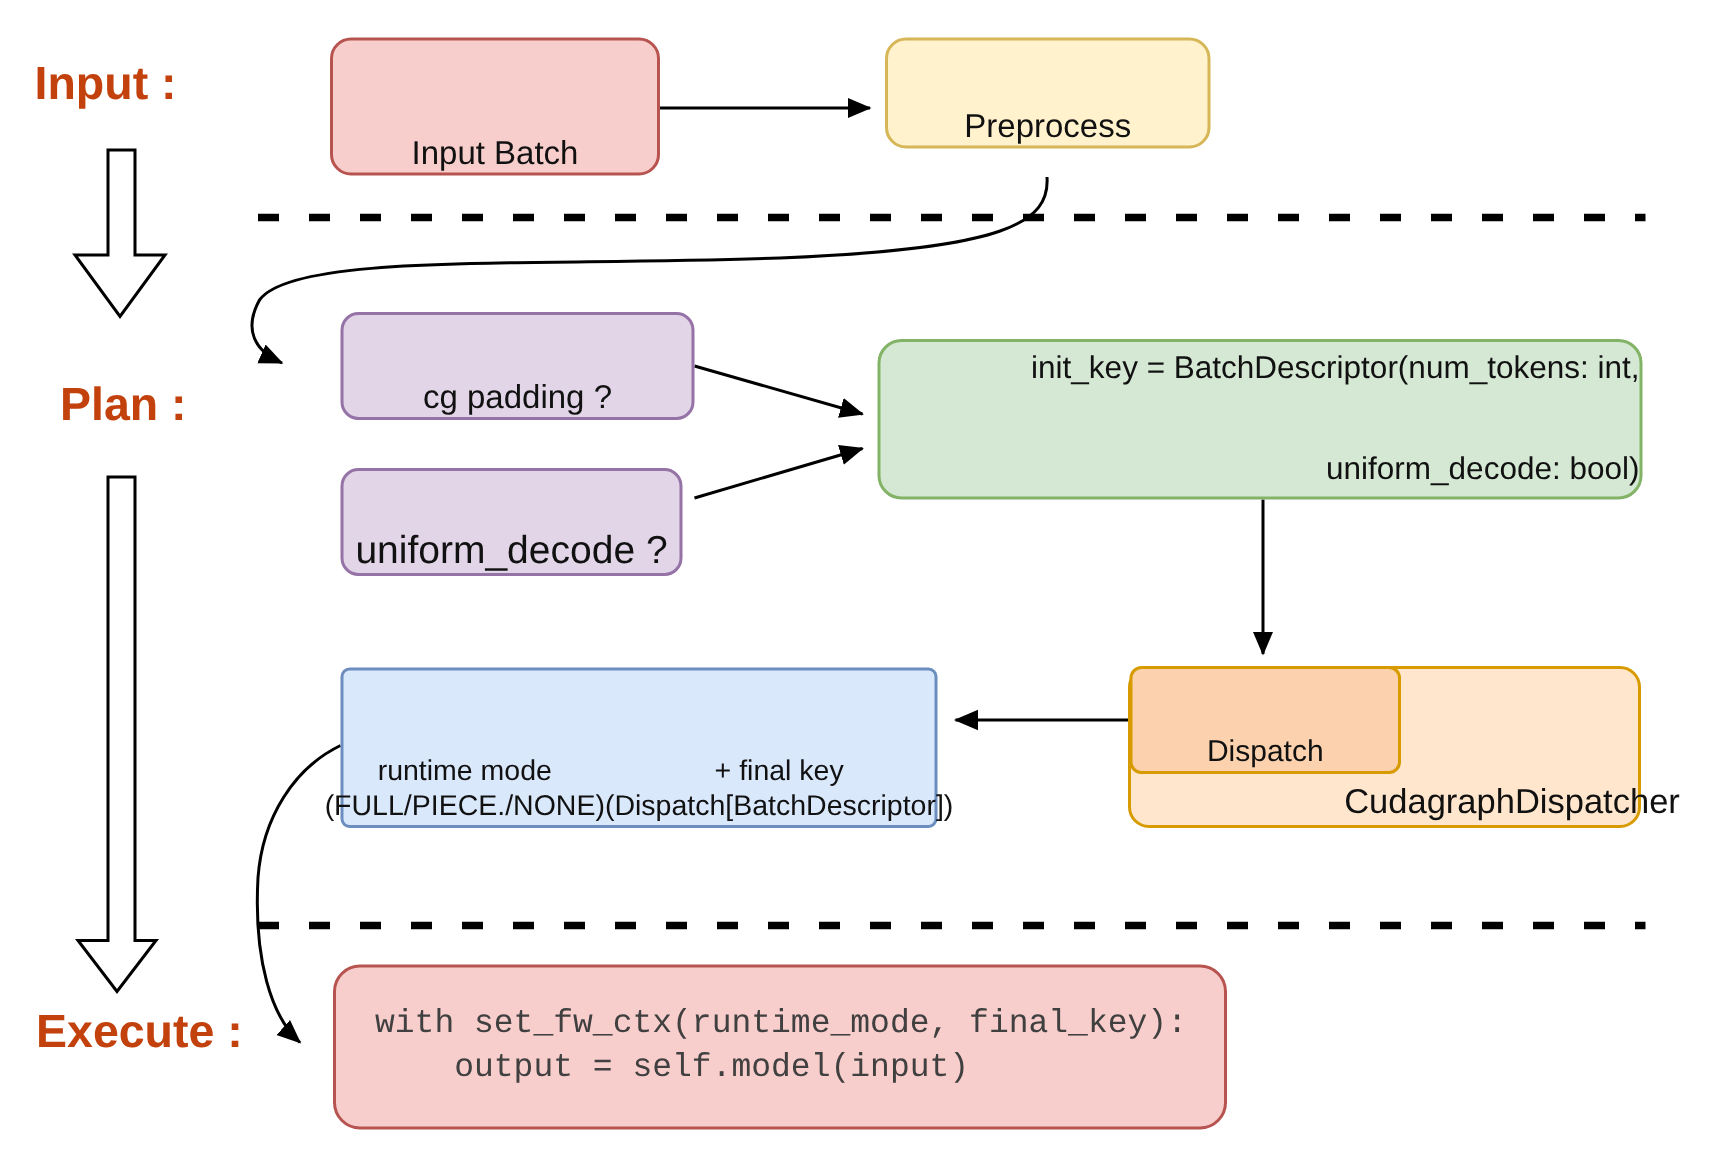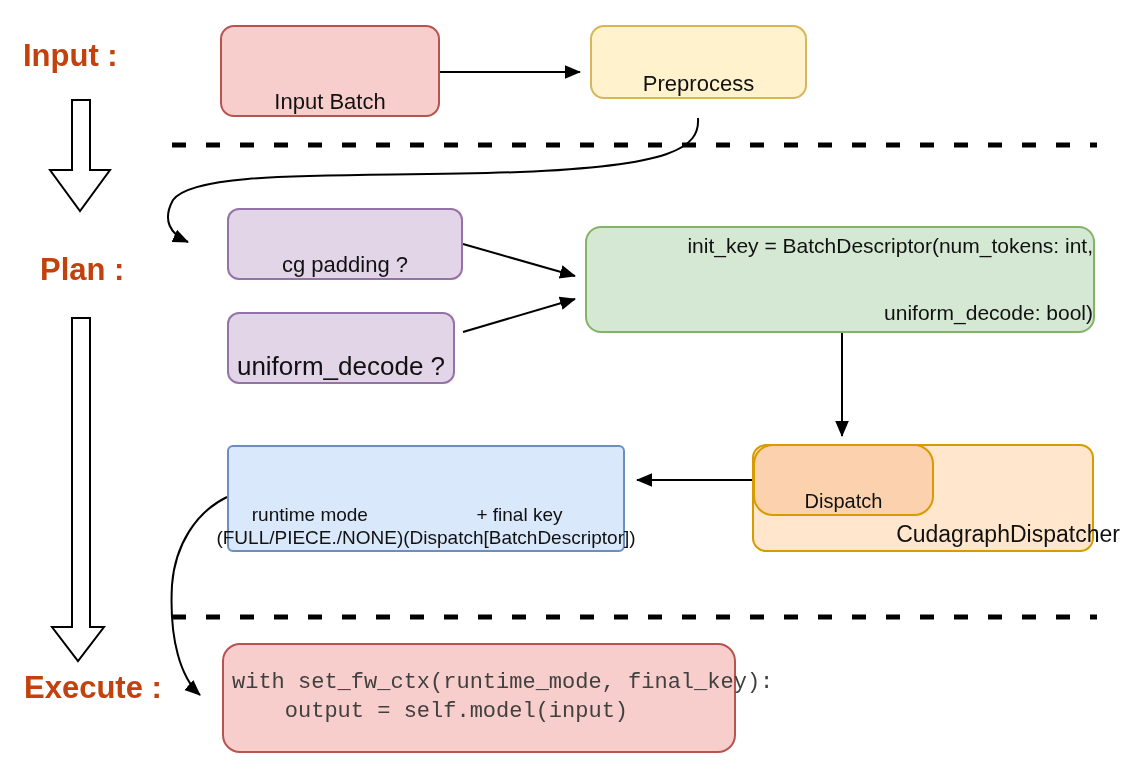--- a/index.html
+++ b/index.html
@@ -17,27 +17,27 @@
   }
   .side-label{position:absolute;font-weight:bold;font-size:31px;color:#c2410c;white-space:nowrap;}
   .box-input-batch{left:220px;top:25px;width:220px;height:92px;background:var(--red-fill);border:2px solid var(--red-stroke);border-radius:14px;font-size:22px;}
   .box-preprocess{left:590px;top:25px;width:217px;height:74px;background:var(--yellow-fill);border:2px solid var(--yellow-stroke);border-radius:14px;font-size:22px;}
   .box-cg-padding{left:227px;top:208px;width:236px;height:72px;background:var(--purple-fill);border:2px solid var(--purple-stroke);border-radius:12px;font-size:22px;}
   .box-uniform-decode{left:227px;top:312px;width:228px;height:72px;background:var(--purple-fill);border:2px solid var(--purple-stroke);border-radius:12px;font-size:26px;}
   .box-init-key{left:585px;top:226px;width:510px;height:107px;background:var(--green-fill);border:2px solid var(--green-stroke);border-radius:16px;font-size:21px;flex-direction:column;gap:40px;}
   .box-runtime{left:227px;top:445px;width:398px;height:107px;background:var(--blue-fill);border:2px solid var(--blue-stroke);border-radius:6px;font-size:19px;flex-direction:row;}
   .box-cudagraph{left:752px;top:444px;width:342px;height:108px;background:var(--orange-fill);border:2px solid var(--orange-stroke);border-radius:14px;justify-content:flex-end;}
   .cudagraph-text{width:168px;display:flex;flex-direction:row;align-items:center;justify-content:center;font-size:23px;line-height:1.3;}
-  .box-dispatch{left:753px;top:444px;width:181px;height:72px;background:var(--orange-deep-fill);border:2px solid var(--orange-stroke);border-radius:20px;font-size:20px;}
+  .box-dispatch{left:753px;top:444px;width:181px;height:72px;background:var(--orange-deep-fill);border:2px solid var(--orange-stroke);border-radius:8px;font-size:20px;}
   .box-code{
-    left:222px;top:643px;width:514px;height:110px;background:var(--red-fill);
+    left:222px;top:643px;width:596px;height:110px;background:var(--red-fill);
     border:2px solid var(--red-stroke);border-radius:18px;
     flex-direction:column;align-items:flex-start;justify-content:center;
     font-family:"Liberation Mono",monospace;font-size:22px;line-height:1.3;
-    color:var(--code-text,#404040);padding-left:8px;text-align:left;
+    color:var(--code-text,#404040);padding-left:26px;text-align:left;
   }
   .box-code span{white-space:pre;}
 </style>
 </head>
 <body>
 
 <div id="canvas">
 
   <svg id="arrows" viewBox="0 0 1142 770" xmlns="http://www.w3.org/2000/svg">
     <defs>

